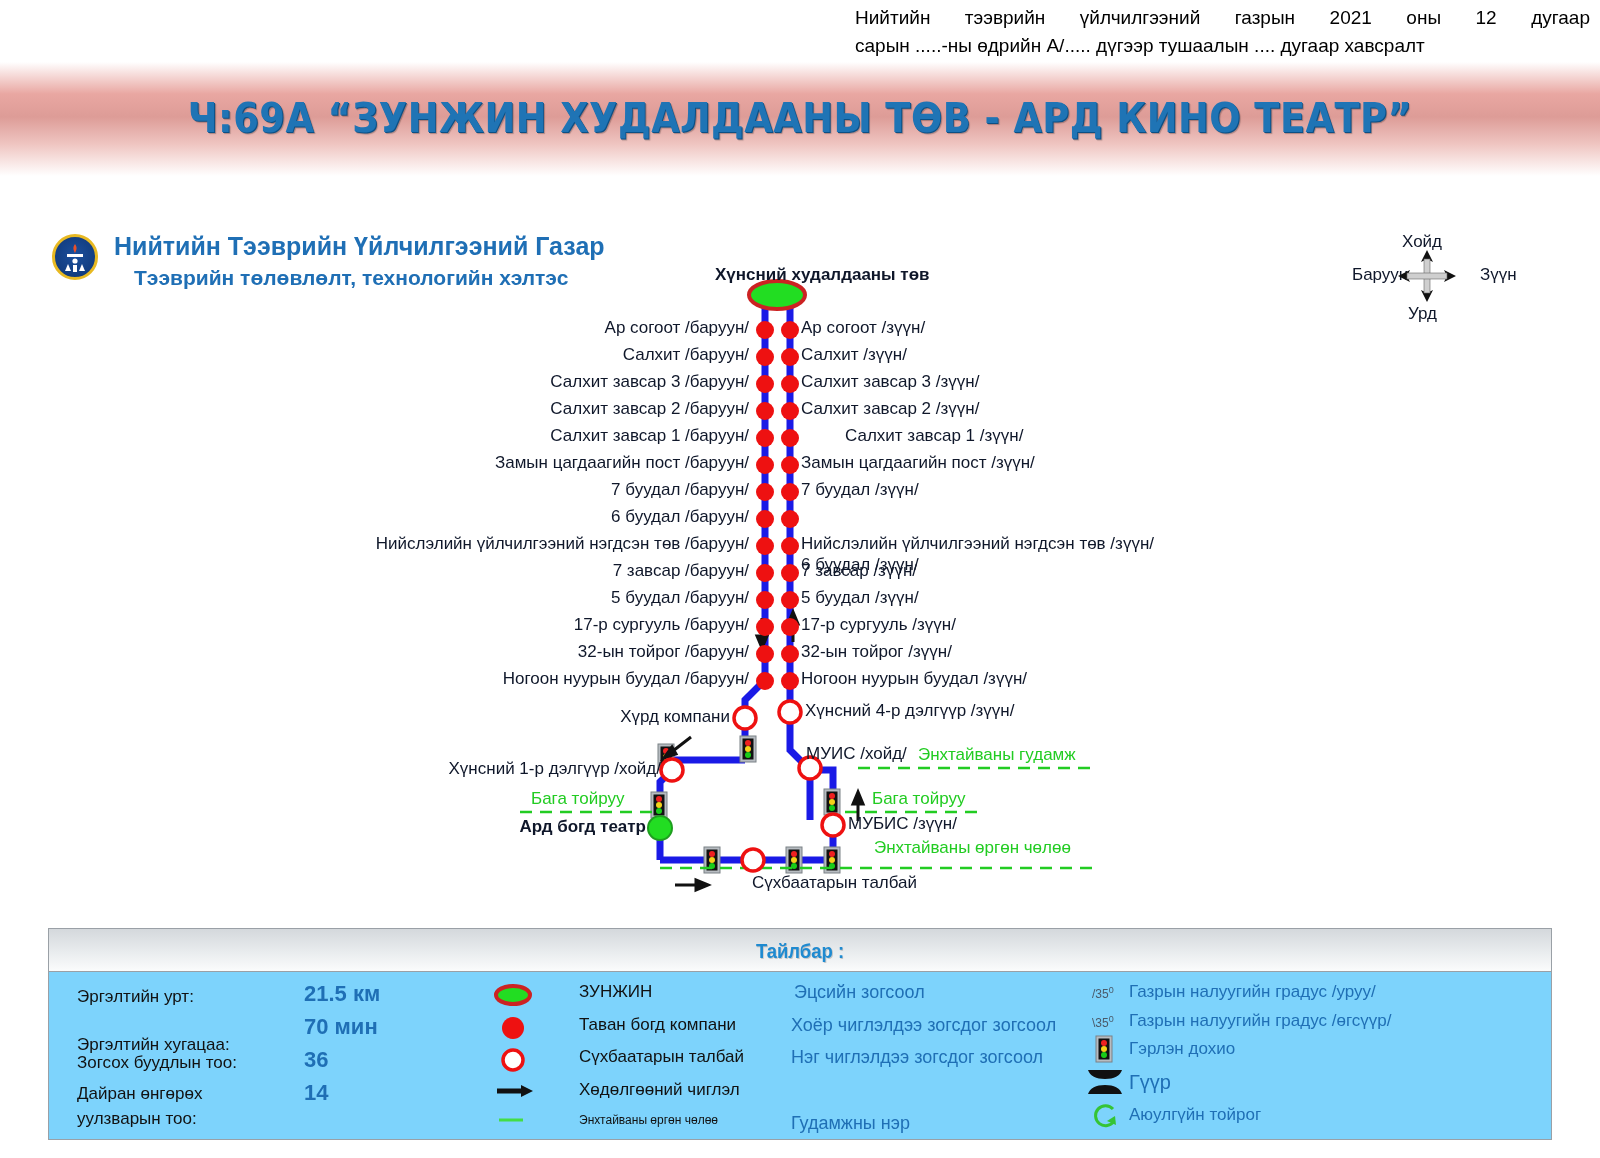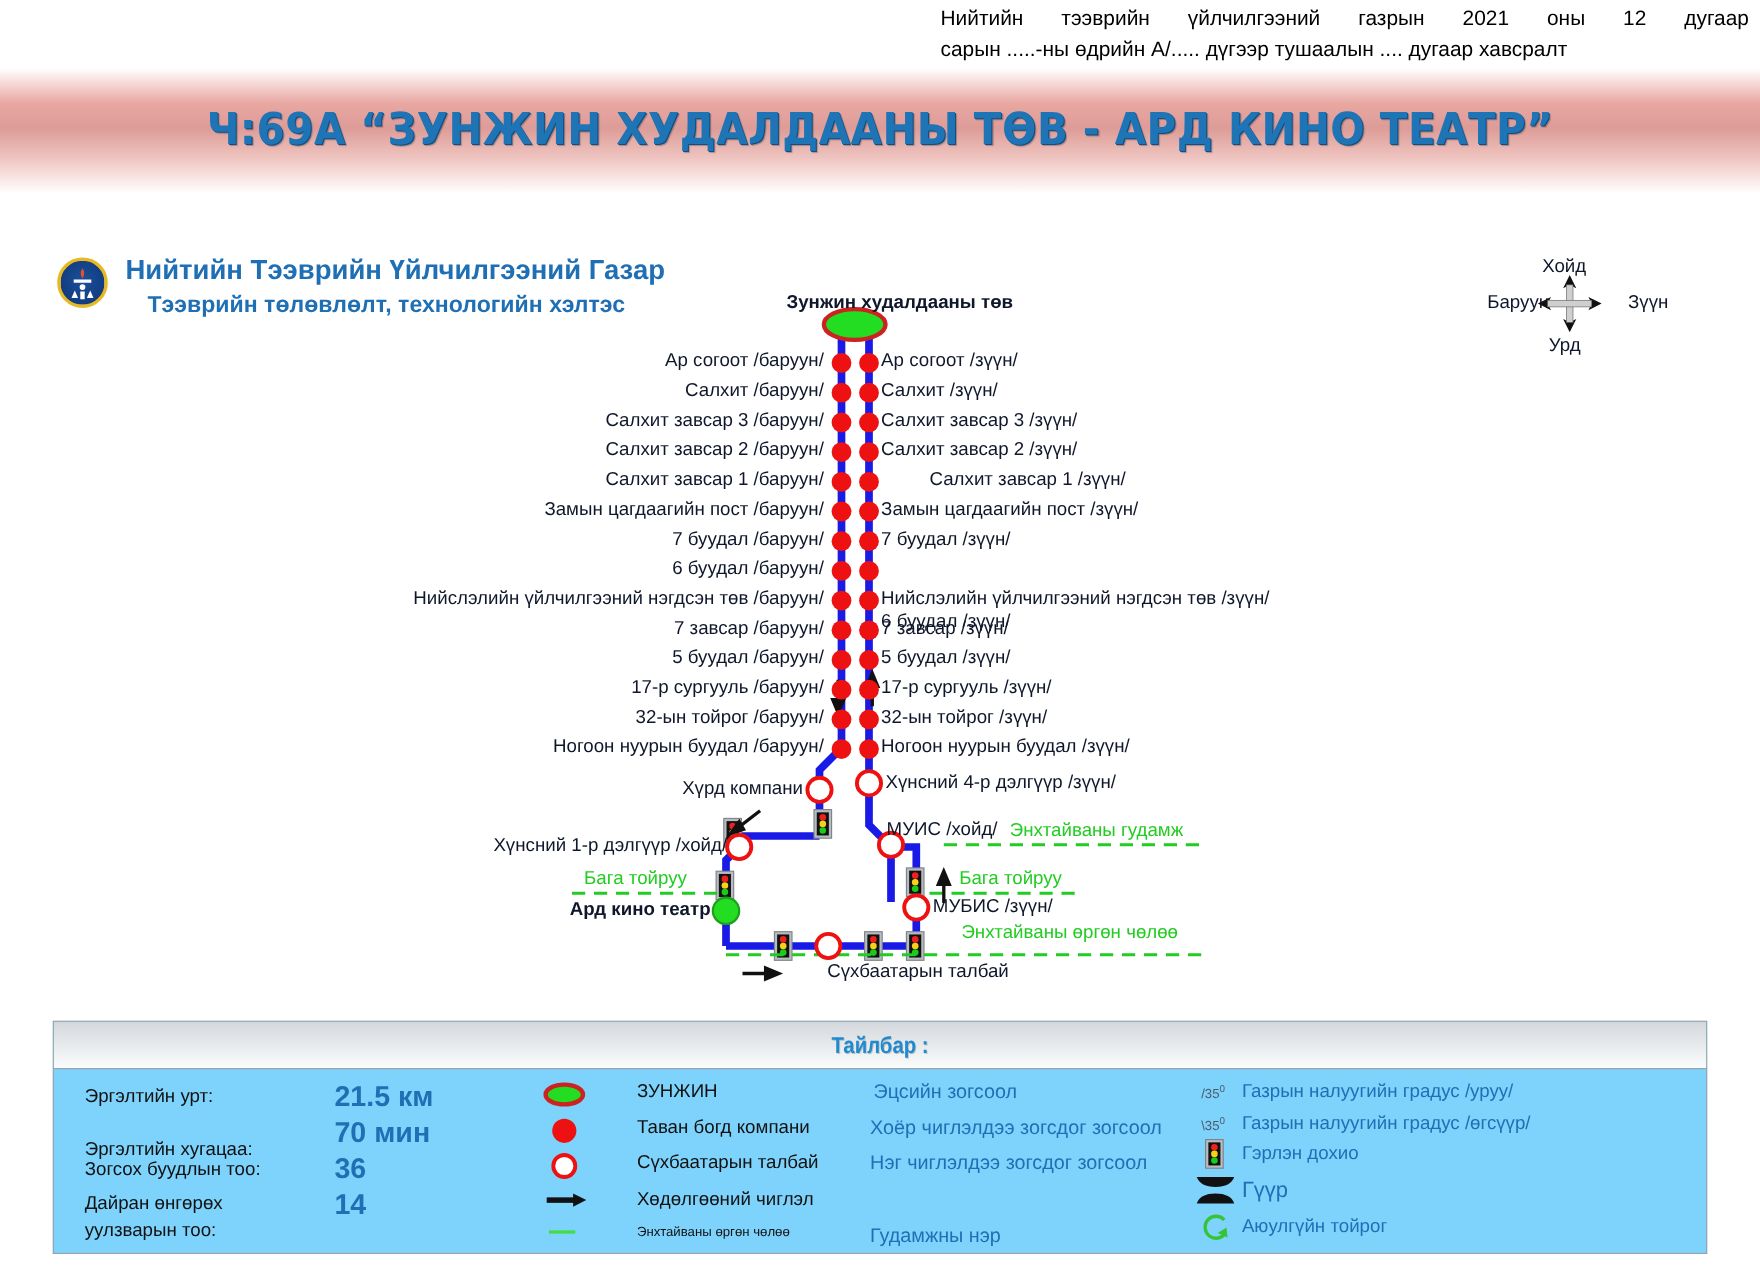--- a/index.html
+++ b/index.html
@@ -73,21 +73,21 @@
   }
   .legend-head-title{
     position:absolute;left:0;top:10px;width:100%;text-align:center;
     font-size:21px;font-weight:bold;color:#1f8ad0;
     text-shadow:1px 1px 0 rgba(0,0,0,.18);
     transform:scaleX(.88);
   }
   .legend-body{position:absolute;left:0;top:44px;width:100%;height:167px;}
   
   .st-row{position:absolute;font-size:17px;color:#111;white-space:nowrap;}
-  .st-val{position:absolute;font-size:26px;font-weight:bold;color:#1f6fb5;white-space:nowrap;text-align:right;}
+  .st-val{position:absolute;font-size:22px;font-weight:bold;color:#1f6fb5;white-space:nowrap;text-align:right;}
   
   .lg2-lbl{position:absolute;font-size:17px;color:#111;white-space:nowrap;}
   .lg2-lbl.small{font-size:12px;}
   
   .lg3-lbl{position:absolute;font-size:18px;color:#1f6fb5;white-space:nowrap;}
   
   .lg4-lbl{position:absolute;font-size:17px;color:#1f6fb5;white-space:nowrap;}
   .lg4-sym{position:absolute;font-size:12px;color:#4a5a6a;white-space:nowrap;}
   .lg4-sym sup{font-size:9px;}
 </style>
@@ -245,21 +245,21 @@
     <g>
       <circle cx="745" cy="458" r="11" fill="#fff" stroke="#ee1111" stroke-width="3.5"></circle>
       <circle cx="790" cy="452" r="11" fill="#fff" stroke="#ee1111" stroke-width="3.5"></circle>
       <circle cx="810" cy="508" r="11" fill="#fff" stroke="#ee1111" stroke-width="3.5"></circle>
       <circle cx="672" cy="510" r="11" fill="#fff" stroke="#ee1111" stroke-width="3.5"></circle>
       <circle cx="833" cy="565" r="11" fill="#fff" stroke="#ee1111" stroke-width="3.5"></circle>
       <circle cx="753" cy="600" r="11" fill="#fff" stroke="#ee1111" stroke-width="3.5"></circle>
     </g>
   </svg>
 
-  <div class="lbl bold" style="left:715px;top:5px;">Зунжин худалдааны төв</div>
+  <div class="lbl bold" style="left:715px;top:5px;">Хүнсний худалдааны төв</div>
 
   <div class="lbl left-col" style="right:851px;top:58px;">Ар согоот /баруун/</div>
   <div class="lbl left-col" style="right:851px;top:85px;">Салхит /баруун/</div>
   <div class="lbl left-col" style="right:851px;top:112px;">Салхит завсар 3 /баруун/</div>
   <div class="lbl left-col" style="right:851px;top:139px;">Салхит завсар 2 /баруун/</div>
   <div class="lbl left-col" style="right:851px;top:166px;">Салхит завсар 1 /баруун/</div>
   <div class="lbl left-col" style="right:851px;top:193px;">Замын цагдаагийн пост /баруун/</div>
   <div class="lbl left-col" style="right:851px;top:220px;">7 буудал /баруун/</div>
   <div class="lbl left-col" style="right:851px;top:247px;">6 буудал /баруун/</div>
   <div class="lbl left-col" style="right:851px;top:274px;">Нийслэлийн үйлчилгээний нэгдсэн төв /баруун/</div>
@@ -283,21 +283,21 @@
   <div class="lbl right-col" style="left:801px;top:355px;">17-р сургууль /зүүн/</div>
   <div class="lbl right-col" style="left:801px;top:382px;">32-ын тойрог /зүүн/</div>
   <div class="lbl right-col" style="left:801px;top:409px;">Ногоон нуурын буудал /зүүн/</div>
 
   <div class="lbl left-col" style="right:870px;top:447px;">Хүрд компани</div>
   <div class="lbl right-col" style="left:805px;top:441px;">Хүнсний 4-р дэлгүүр /зүүн/</div>
   <div class="lbl right-col" style="left:806px;top:484px;">МУИС /хойд/</div>
   <div class="lbl left-col" style="right:939px;top:499px;">Хүнсний 1-р дэлгүүр /хойд/</div>
   <div class="lbl right-col" style="left:848px;top:554px;">МУБИС /зүүн/</div>
   <div class="lbl right-col" style="left:752px;top:613px;">Сүхбаатарын талбай</div>
-  <div class="lbl bold left-col" style="right:954px;top:557px;">Ард кино театр</div>
+  <div class="lbl bold left-col" style="right:954px;top:557px;">Ард богд театр</div>
 
   <div class="street" style="left:918px;top:485px;">Энхтайваны гудамж</div>
   <div class="street" style="left:531px;top:529px;">Бага тойруу</div>
   <div class="street" style="left:872px;top:529px;">Бага тойруу</div>
   <div class="street" style="left:874px;top:578px;">Энхтайваны өргөн чөлөө</div>
 </div>
 
 <div class="legend">
   <div class="legend-head">
     <div class="legend-head-title">Тайлбар :</div>

